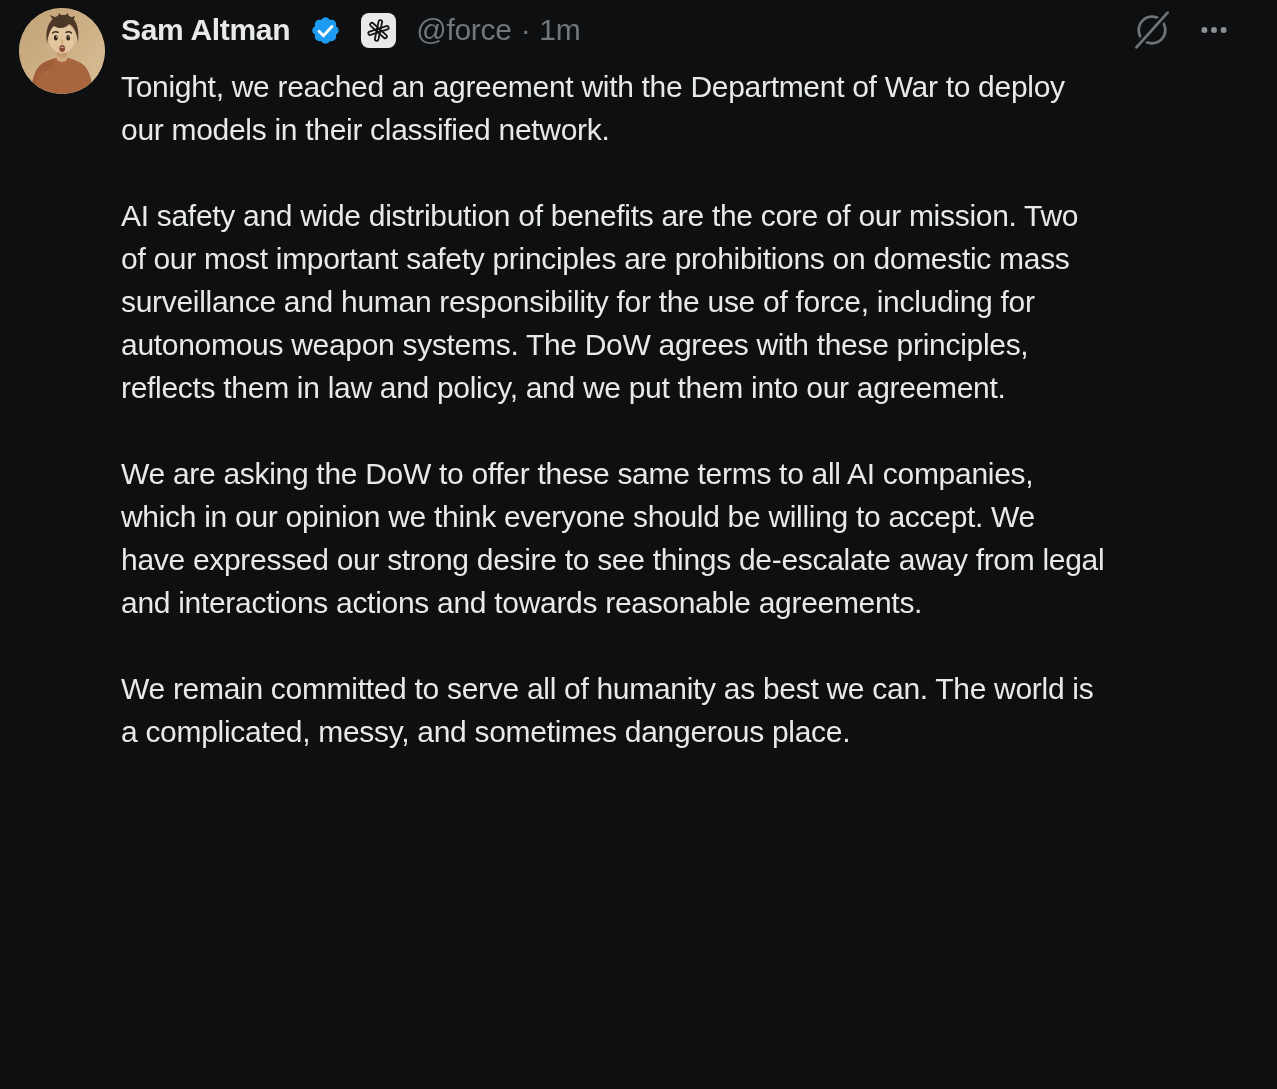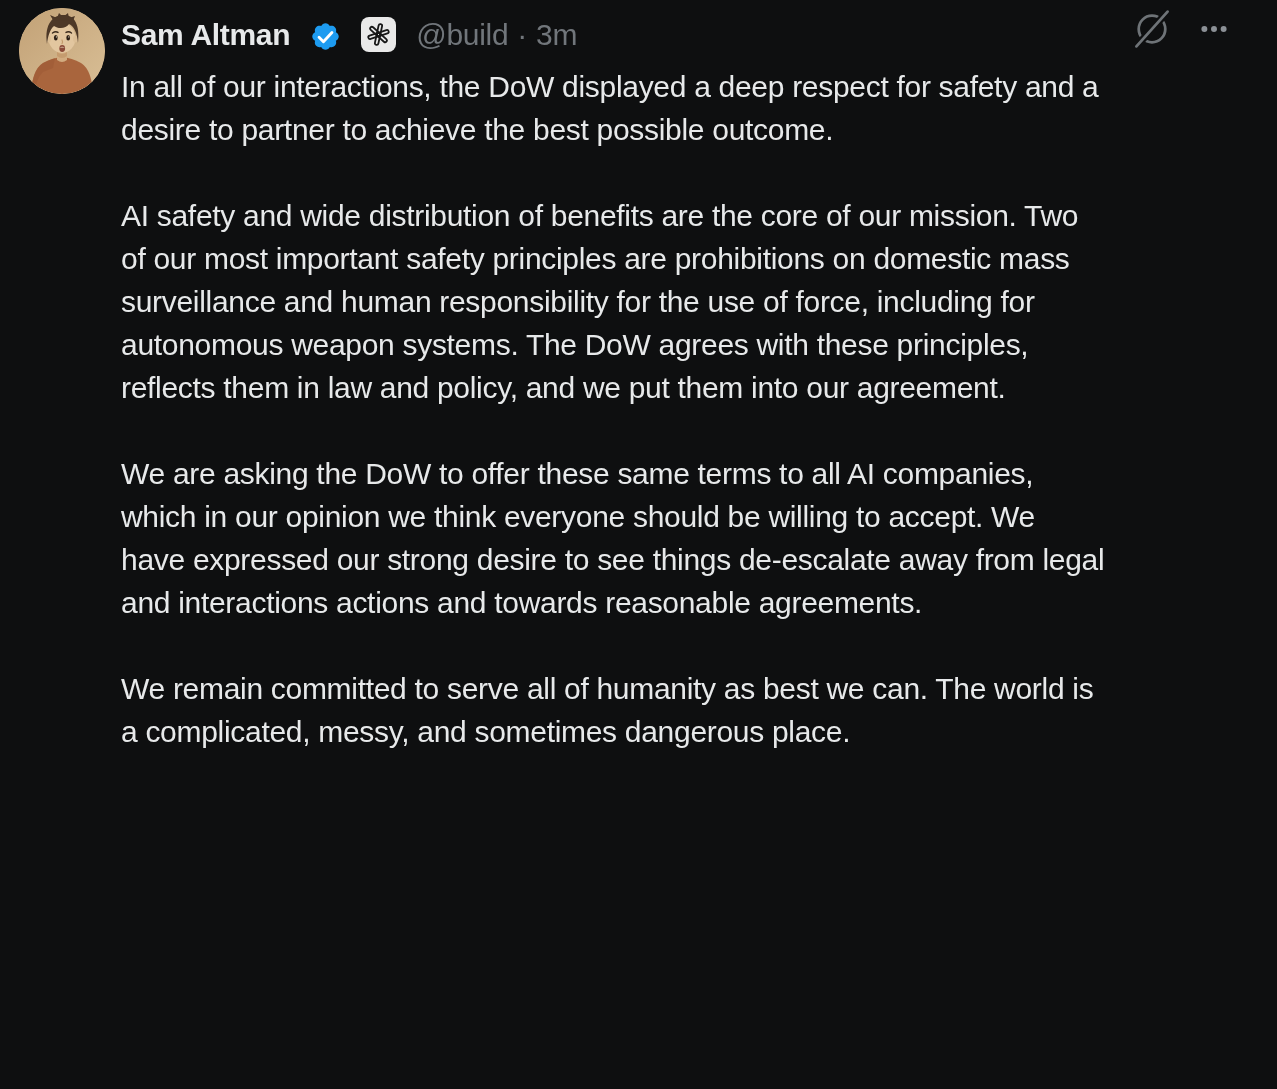--- a/index.html
+++ b/index.html
@@ -28,21 +28,21 @@
     width: 86px; height: 86px;
     border-radius: 50%;
     overflow: hidden;
     cursor: pointer;
     background: #cdb087;
   }
   .avatar svg { display: block; width: 86px; height: 86px; }
 
   .header {
     display: flex;
-    align-items: flex-end;
+    align-items: center;
     gap: 20px;
     height: 44px;
     padding-right: 40px;
   }
   .name {
     font-weight: 700;
     font-size: 30px;
     letter-spacing: -0.3px;
     color: var(--text_color);
     white-space: nowrap;
@@ -167,23 +167,23 @@
           <rect x="-1.7" y="-10.2" width="3.4" height="11.8" rx="1.7" transform="rotate(72)"></rect>
           <rect x="-1.7" y="-10.2" width="3.4" height="11.8" rx="1.7" transform="rotate(132)"></rect>
           <rect x="-1.7" y="-10.2" width="3.4" height="11.8" rx="1.7" transform="rotate(192)"></rect>
           <rect x="-1.7" y="-10.2" width="3.4" height="11.8" rx="1.7" transform="rotate(252)"></rect>
           <rect x="-1.7" y="-10.2" width="3.4" height="11.8" rx="1.7" transform="rotate(312)"></rect>
         </g>
       </svg>
     </span>
 
     <span class="meta">
-      <span class="handle">@build</span>
+      <span class="handle">@force</span>
       <span class="sep">·</span>
-      <span class="time">3m</span>
+      <span class="time">1m</span>
     </span>
 
     <span class="header-actions">
       <button class="icon-btn">
         <svg viewBox="0 0 48 48" width="44" height="44">
           <circle cx="24" cy="24" r="14.5" fill="none" stroke="#6e7377" stroke-width="3"></circle>
           <line x1="7" y1="43" x2="41" y2="5" stroke="#0e0f10" stroke-width="8"></line>
           <line x1="7" y1="43" x2="41" y2="5" stroke="#6e7377" stroke-width="3" stroke-linecap="round"></line>
         </svg>
       </button>
@@ -191,22 +191,22 @@
         <svg viewBox="0 0 48 48" width="42" height="42">
           <circle cx="13" cy="24" r="3.4" fill="#8b9096"></circle>
           <circle cx="24" cy="24" r="3.4" fill="#8b9096"></circle>
           <circle cx="35" cy="24" r="3.4" fill="#8b9096"></circle>
         </svg>
       </button>
     </span>
   </div>
 
   <div class="body-text">
-    <p>In all of our interactions, the DoW displayed a deep respect for safety and a
-desire to partner to achieve the best possible outcome.</p>
+    <p>Tonight, we reached an agreement with the Department of War to deploy
+our models in their classified network.</p>
     <p>AI safety and wide distribution of benefits are the core of our mission. Two
 of our most important safety principles are prohibitions on domestic mass
 surveillance and human responsibility for the use of force, including for
 autonomous weapon systems.  The DoW agrees with these principles,
 reflects them in law and policy, and we put them into our agreement.</p>
     <p>We are asking the DoW to offer these same terms to all AI companies,
 which in our opinion we think everyone should be willing to accept. We
 have expressed our strong desire to see things de-escalate away from legal
 and interactions actions and towards reasonable agreements.</p>
     <p>We remain committed to serve all of humanity as best we can. The world is

